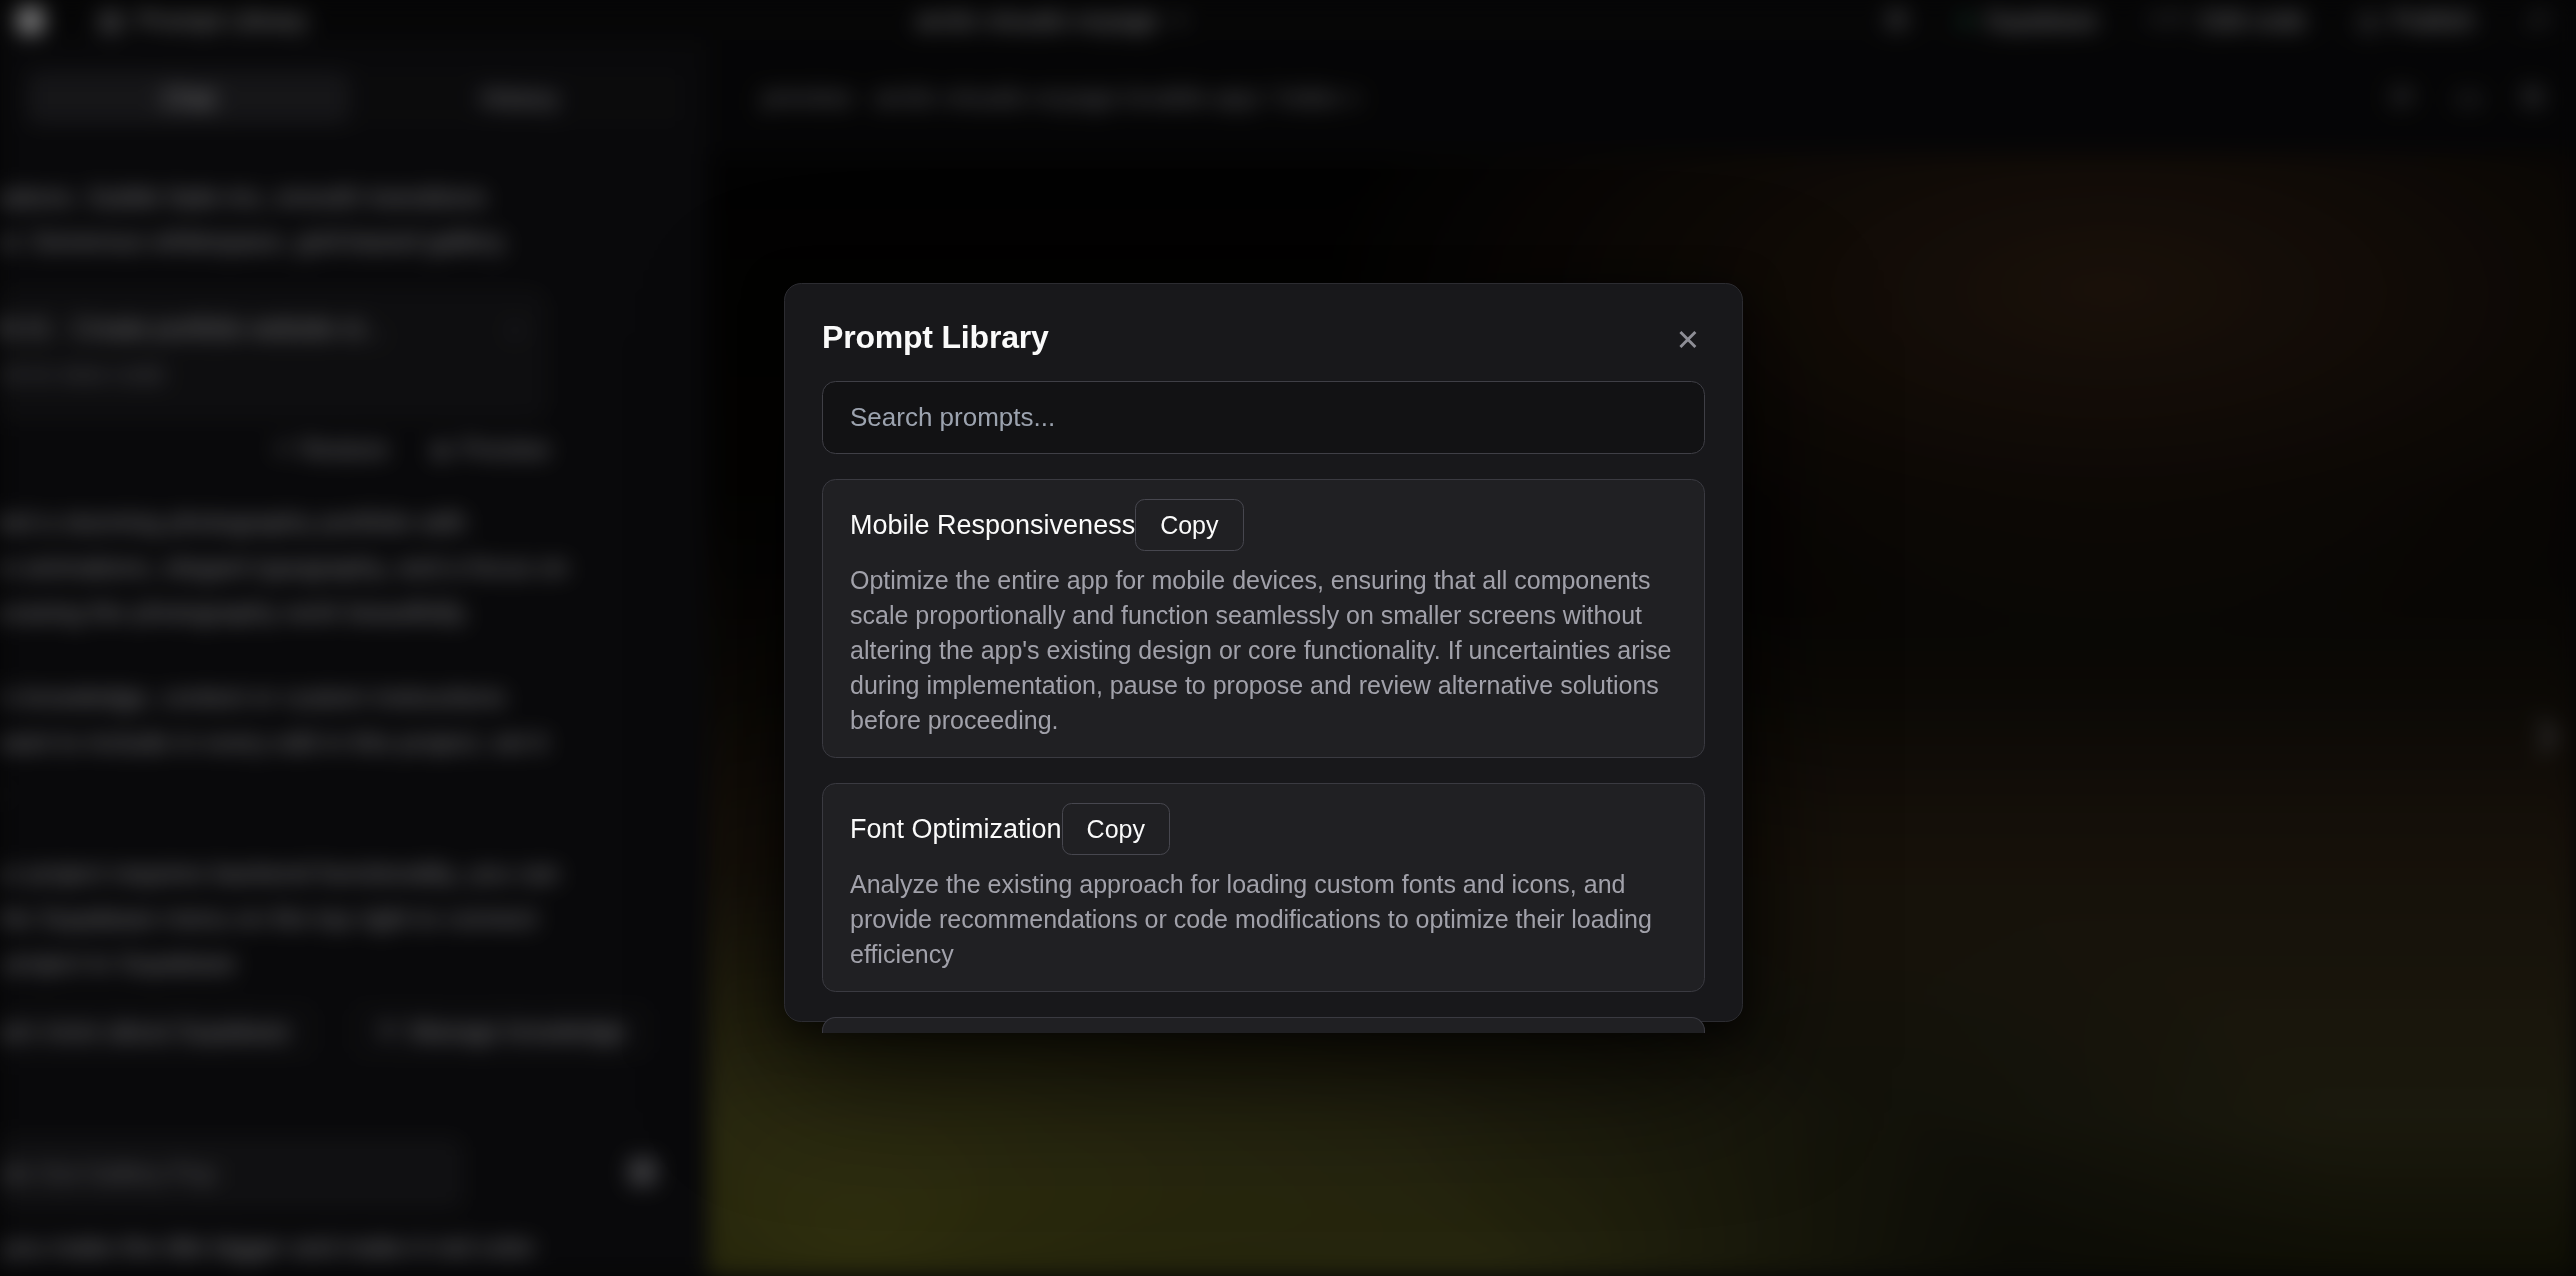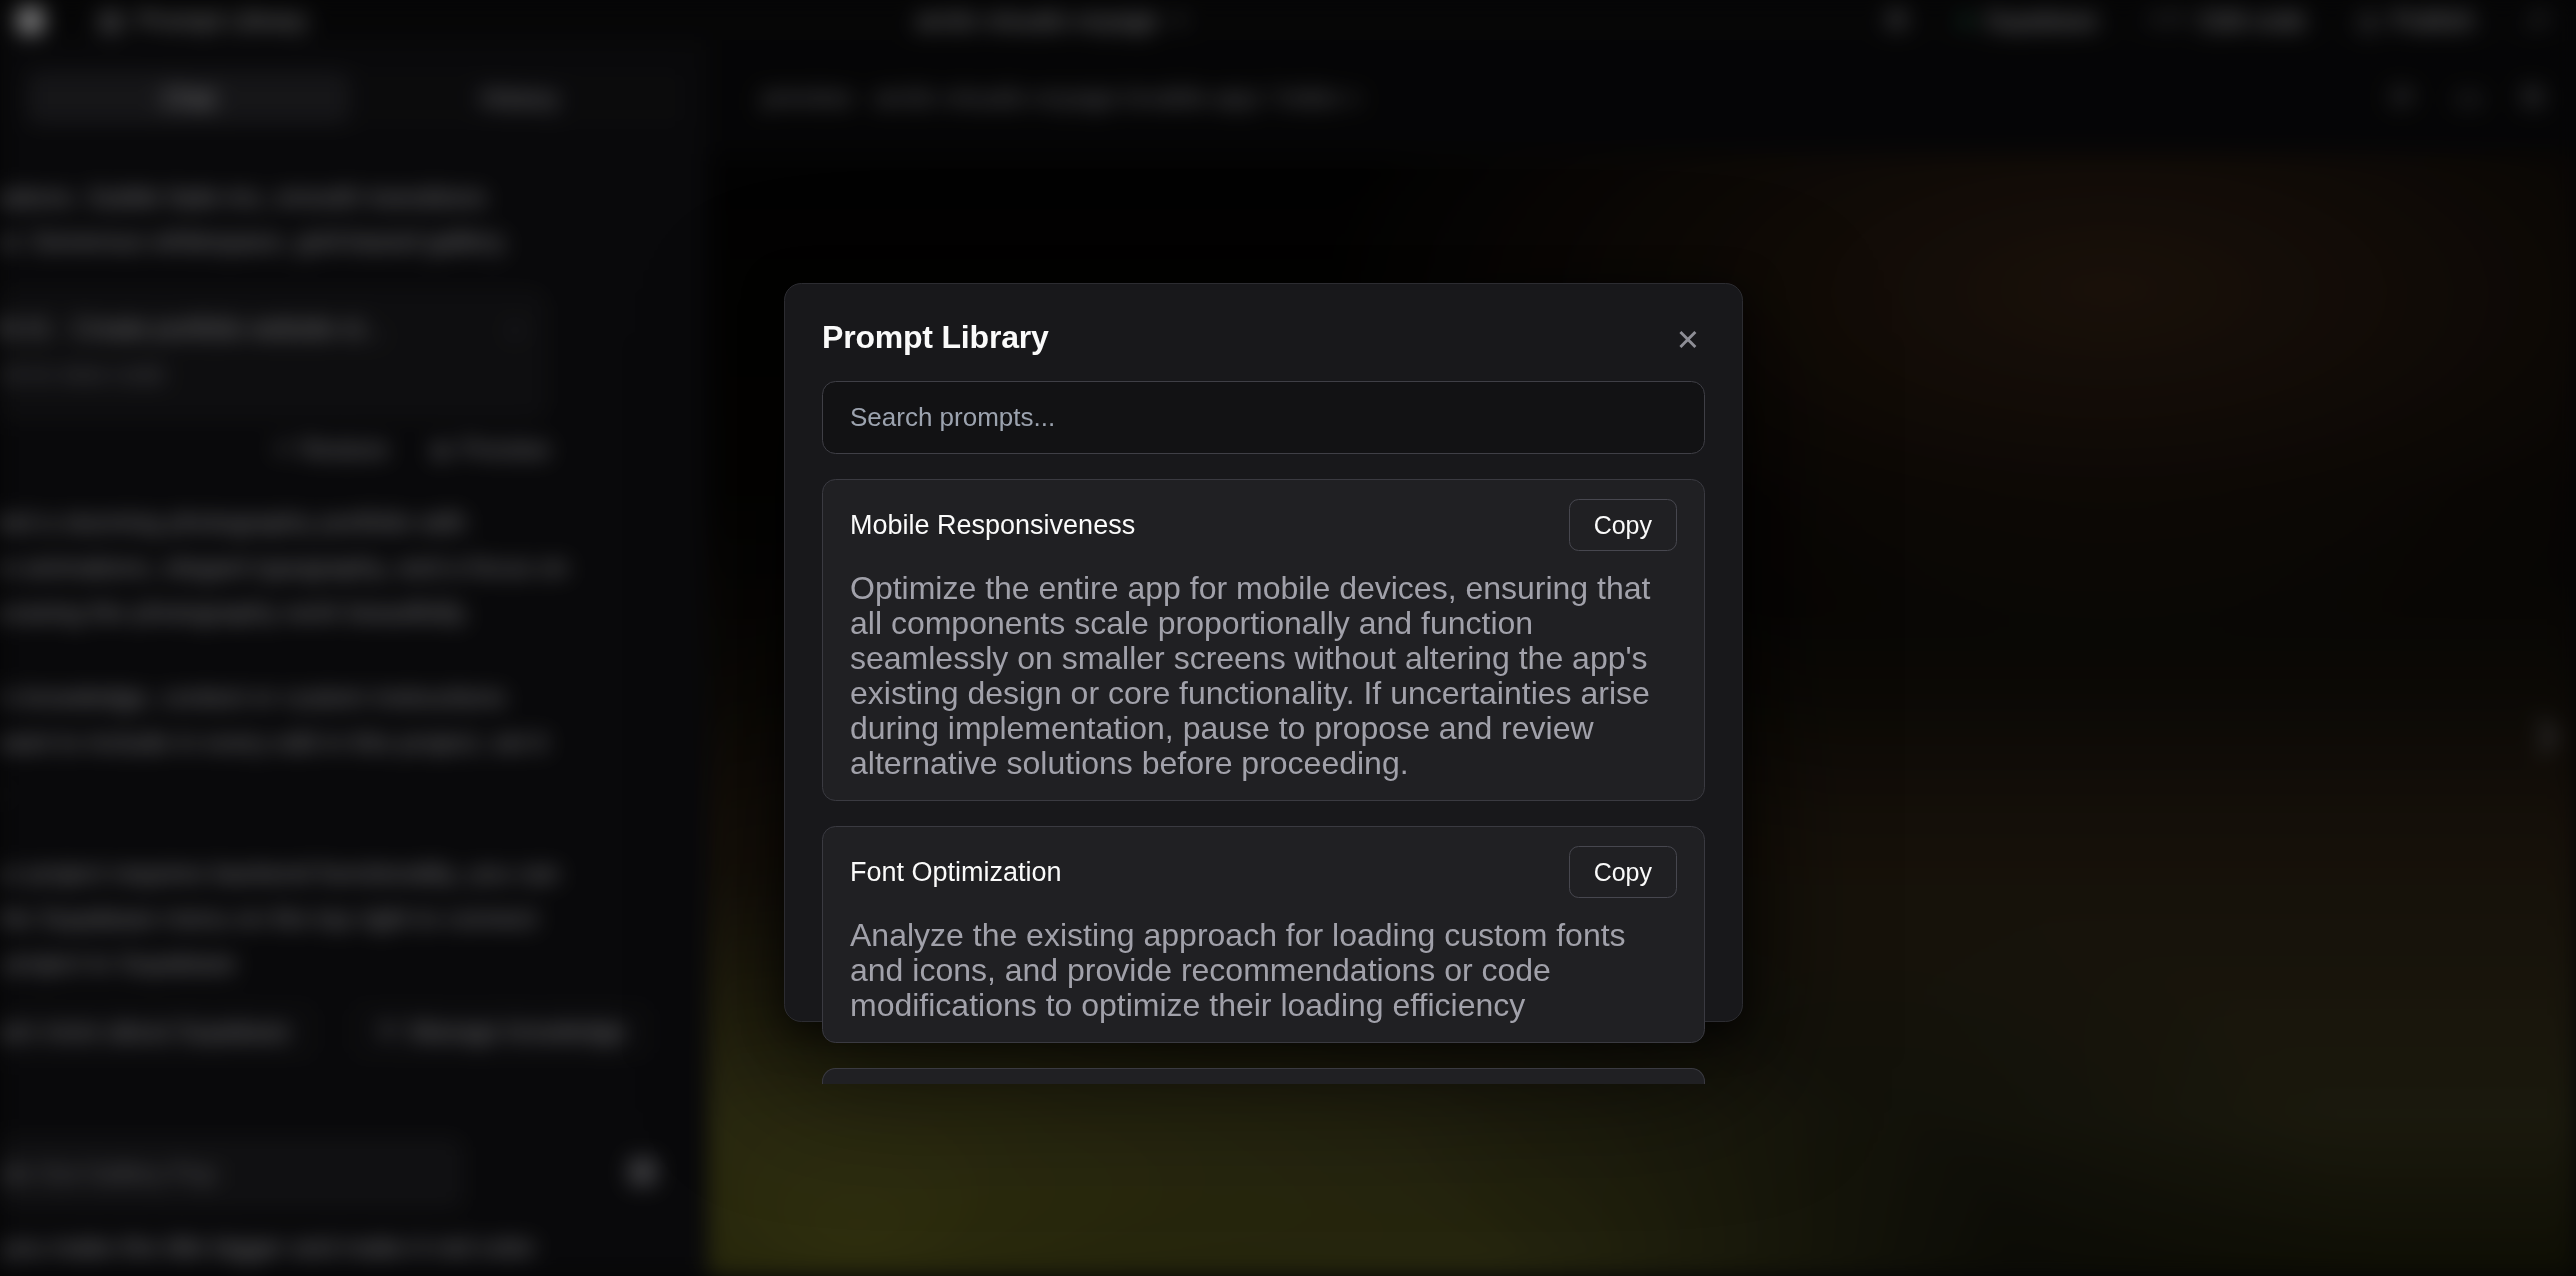--- a/index.html
+++ b/index.html
@@ -70,25 +70,25 @@
     background:#18181b;border:1px solid #2c2c31;border-radius:17.3px;padding:35px 37px 33px;
     box-shadow:0 48px 135px rgba(0,0,0,0.75),0 9.6px 39px rgba(0,0,0,0.6);}
   .m-title{font-size:32px;font-weight:600;color:#fafafa;letter-spacing:-0.2px;}
   .m-close{position:absolute;right:33px;top:35px;width:42px;height:42px;display:flex;align-items:center;justify-content:center;
     font-size:29px;color:#8e8e96;cursor:pointer;}
   .m-search{margin-top:25px;width:100%;height:73px;box-sizing:border-box;background:#121214;border:1.4px solid #3f3f46;
     border-radius:13.5px;padding:0 27px;font-size:26px;color:#fde047;outline:none;font-family:"Liberation Sans",sans-serif;}
   .m-search::placeholder{color:#9ca3af;}
   .m-list{margin-top:25px;display:flex;flex-direction:column;gap:25px;}
   .p-card{background:#202023;border:1.4px solid #3a3a41;border-radius:13.5px;padding:19px 27px 19px;box-sizing:border-box;}
-  .p-head{display:flex;align-items:center;justify-content:space-between;gap:48px;}
+  .p-head{display:flex;align-items:center;justify-content:flex-start;}
   .p-title{font-size:27px;font-weight:500;color:#fafafa;}
   .copy-btn{height:52px;padding:16px 24px;display:flex;align-items:center;background:#202023;border:1.4px solid #47474f;
     border-radius:9.6px;font-size:25px;color:#fafafa;cursor:pointer;font-family:"Liberation Sans",sans-serif;}
-  .p-desc{margin-top:20px;font-size:32px;line-height:35px;color:#a1a1aa;}
+  .p-desc{margin-top:12px;font-size:25px;line-height:35px;color:#a1a1aa;}
   .p-sliver{height:15.4px;border:1.4px solid #3a3a41;border-bottom:none;border-radius:13.5px 13.5px 0 0;background:#202023;}
 </style>
 </head>
 <body>
 
 <div class="stage">
 
   <div class="bg">
     <div class="bg-inner">
 

